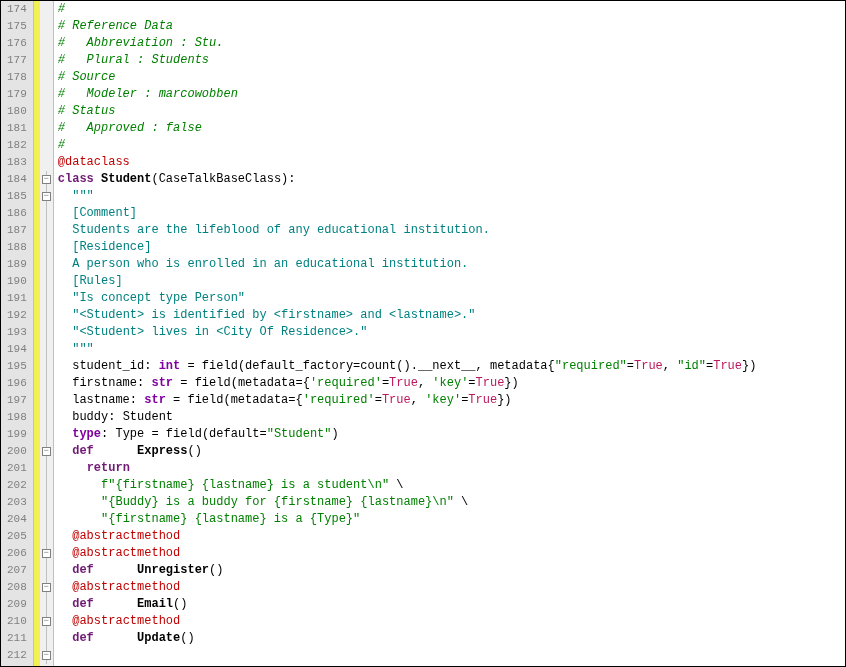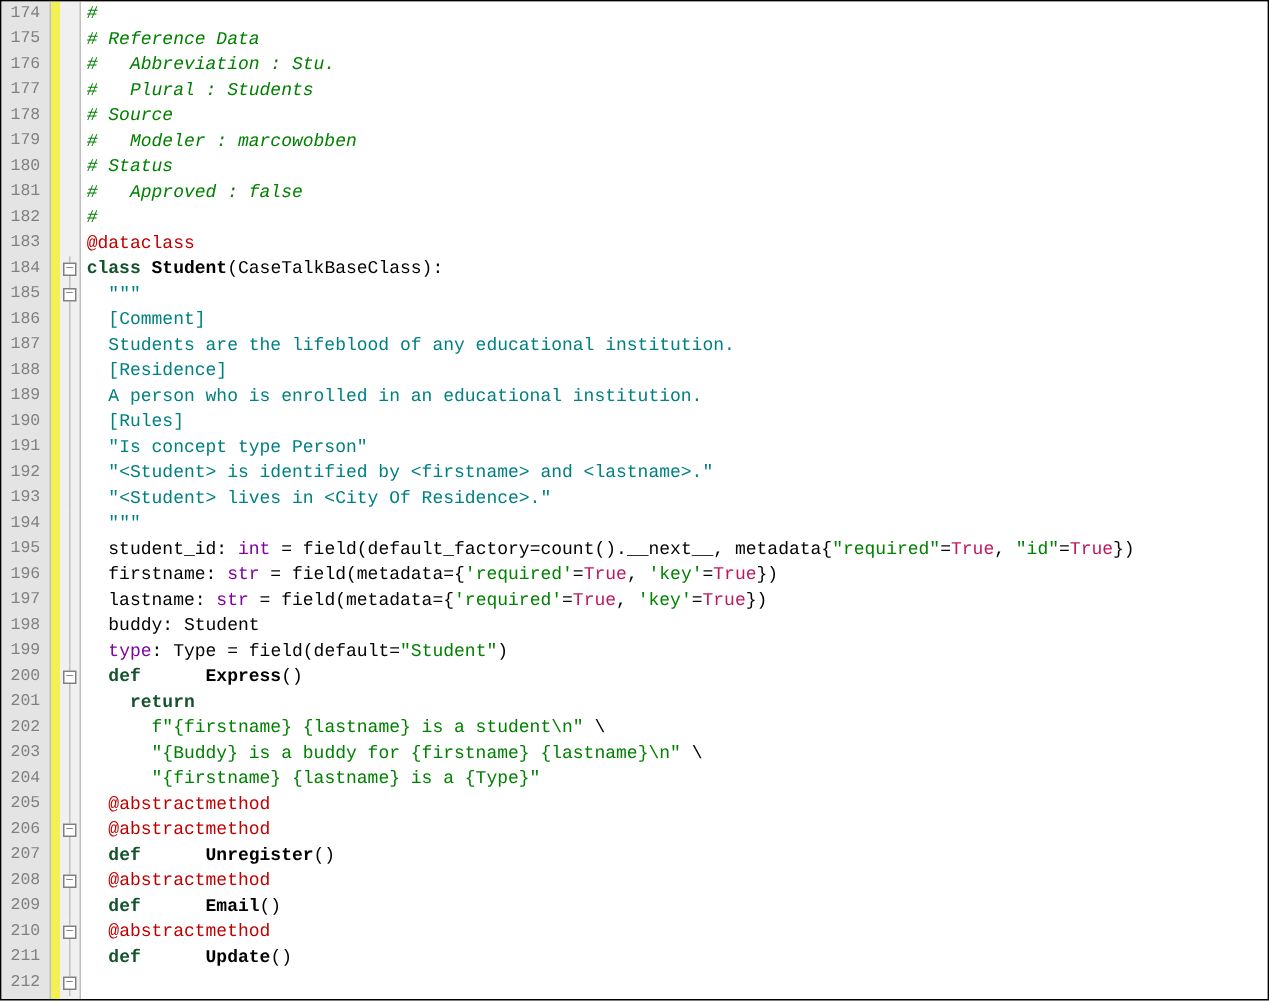--- a/index.html
+++ b/index.html
@@ -81,25 +81,25 @@
     background: #ffffff;
     overflow: hidden;
   }
   .code-line {
     height: 17px;
     line-height: 17px;
     white-space: pre;
   }
   .tok-comment { color: #008000; font-style: italic; }
   .tok-decorator { color: #c00000; }
-  .tok-keyword { color: #14532d; font-weight: bold; }
+  .tok-keyword { color: #701a75; font-weight: bold; }
   .tok-classname { color: #000000; font-weight: bold; }
   .tok-funcname { color: #000000; font-weight: bold; margin-left: 36px; }
   .tok-docstring { color: #008080; }
-  .tok-type { color: #8000a0; font-weight: normal; text-align: right; }
+  .tok-type { color: #8000a0; font-weight: bold; text-align: right; }
   .tok-string { color: #008000; }
   .tok-punct { color: #000000; }
   .tok-name { color: #000000; }
   .tok-builtin { color: #be185d; }
 </style>
 </head>
 <body>
 
 <div class="editor">
   <div class="gutter" id="gutter">

